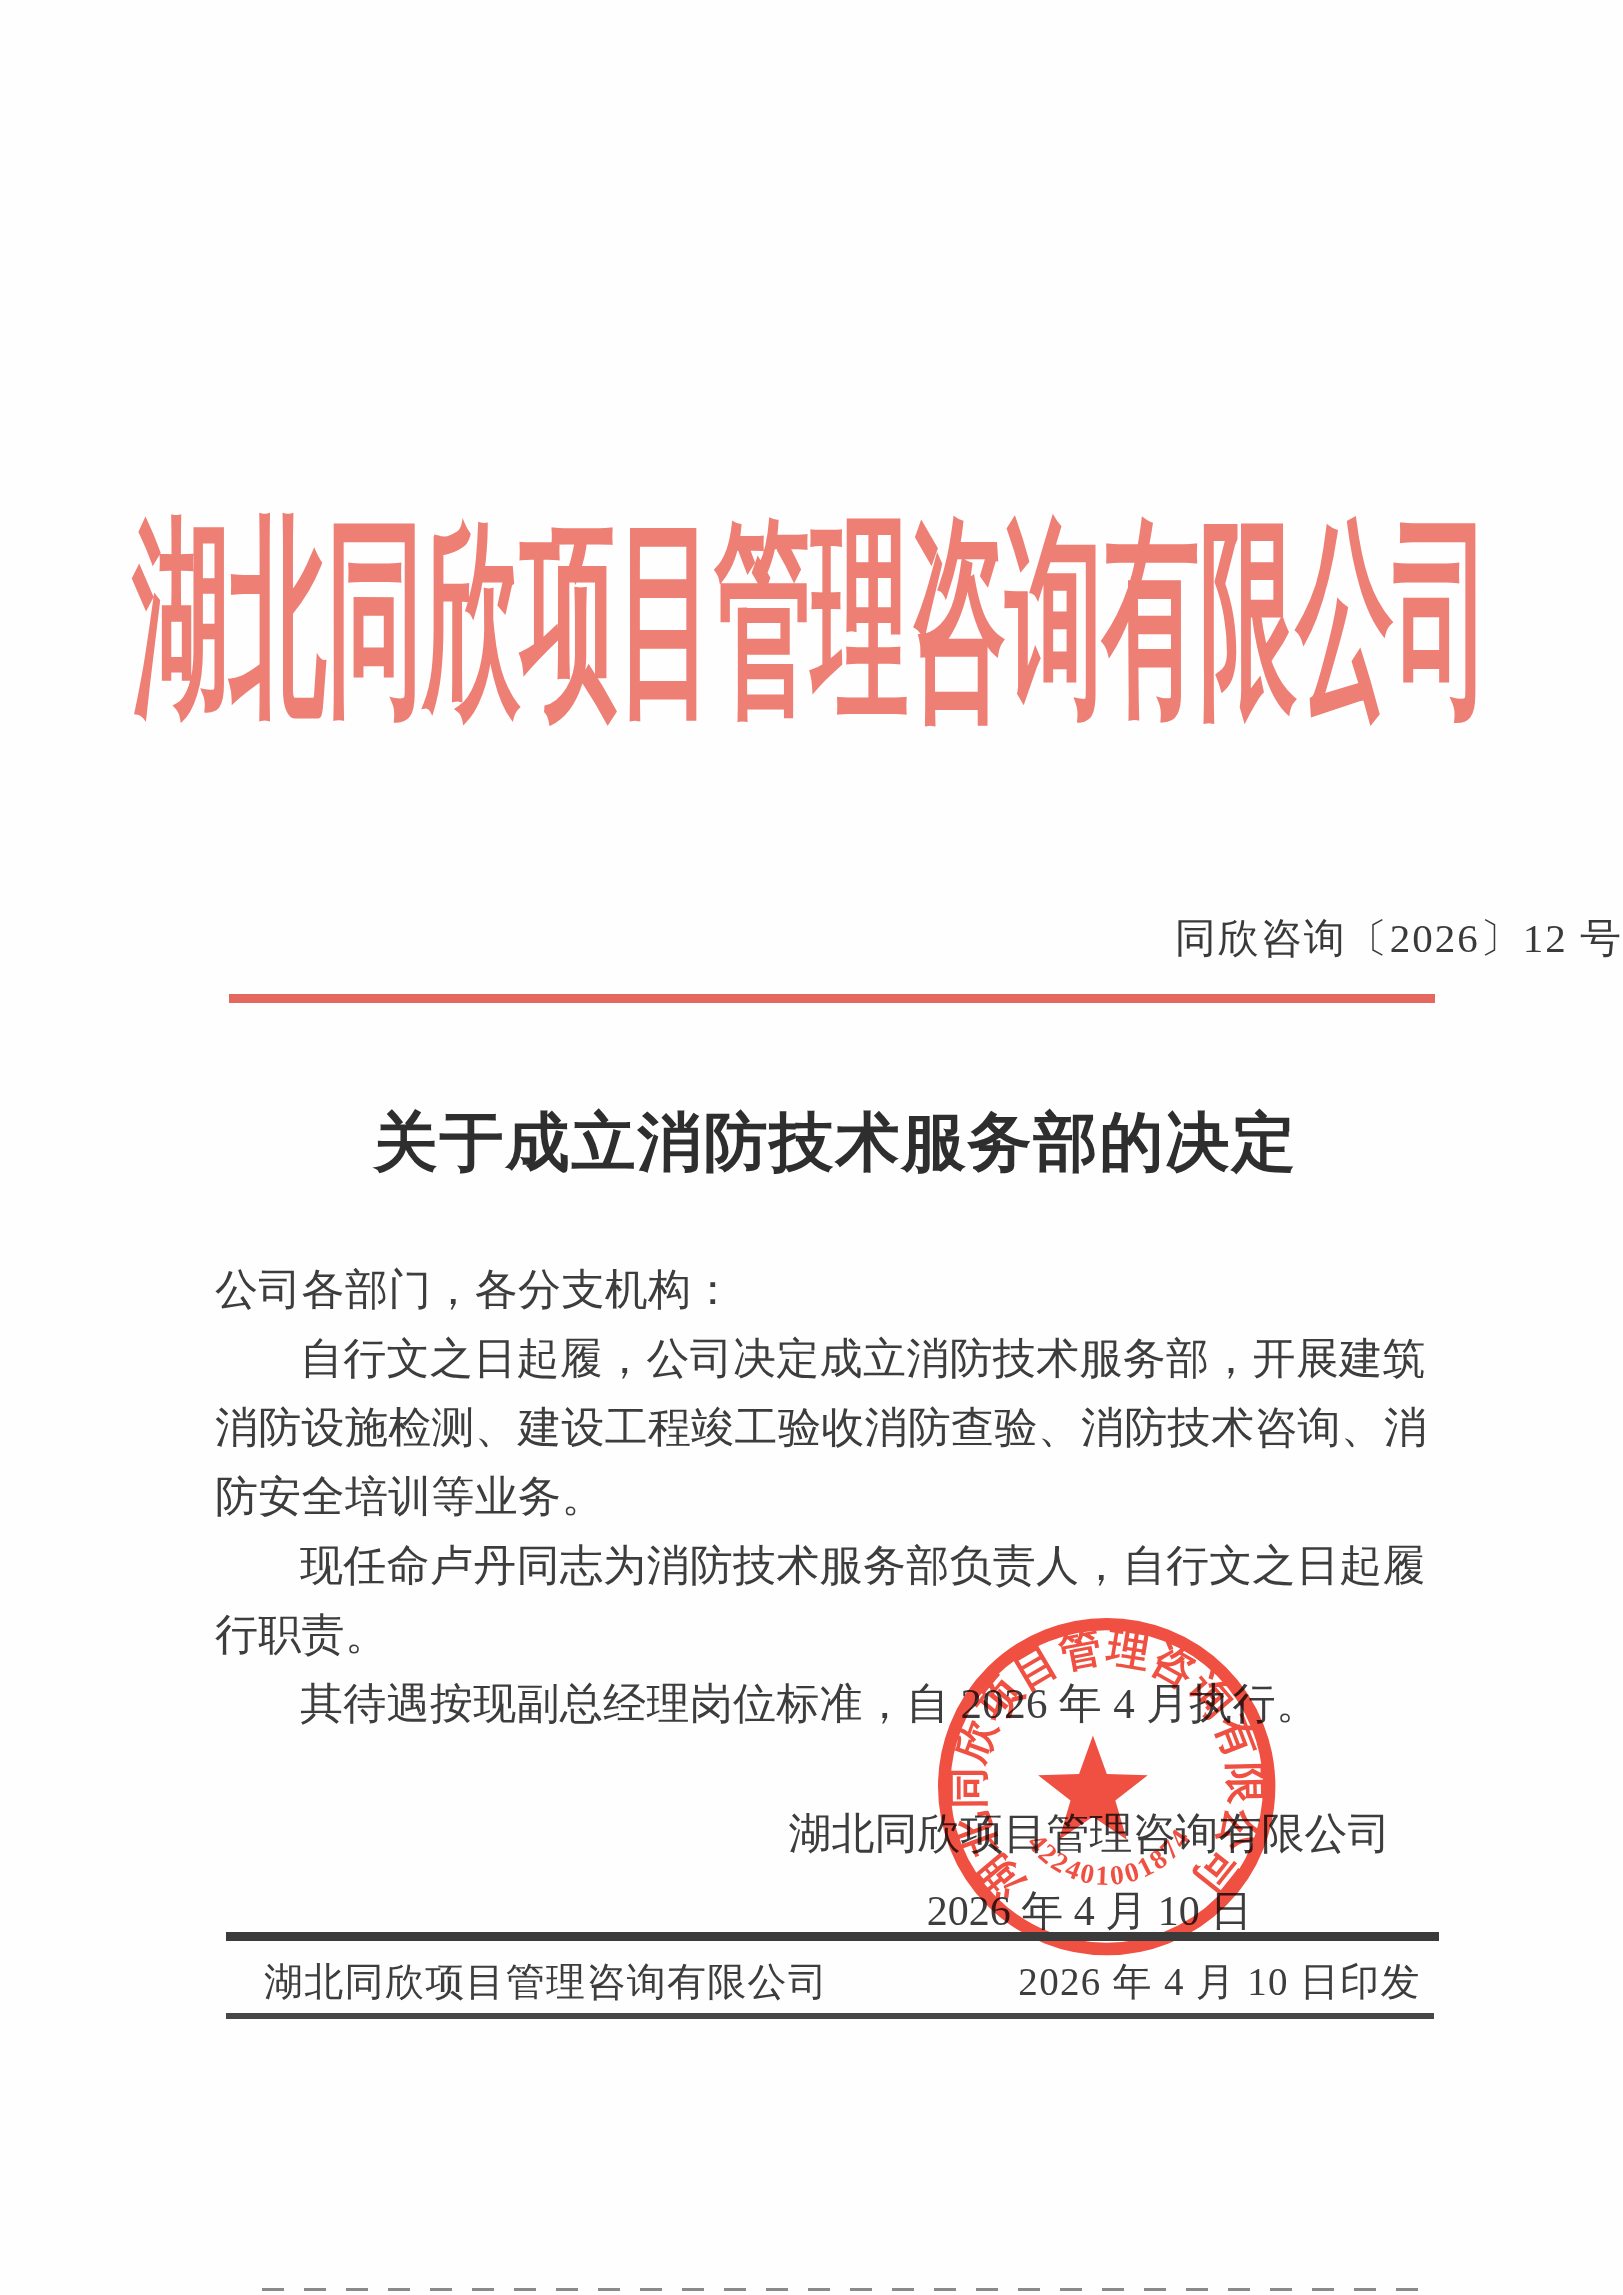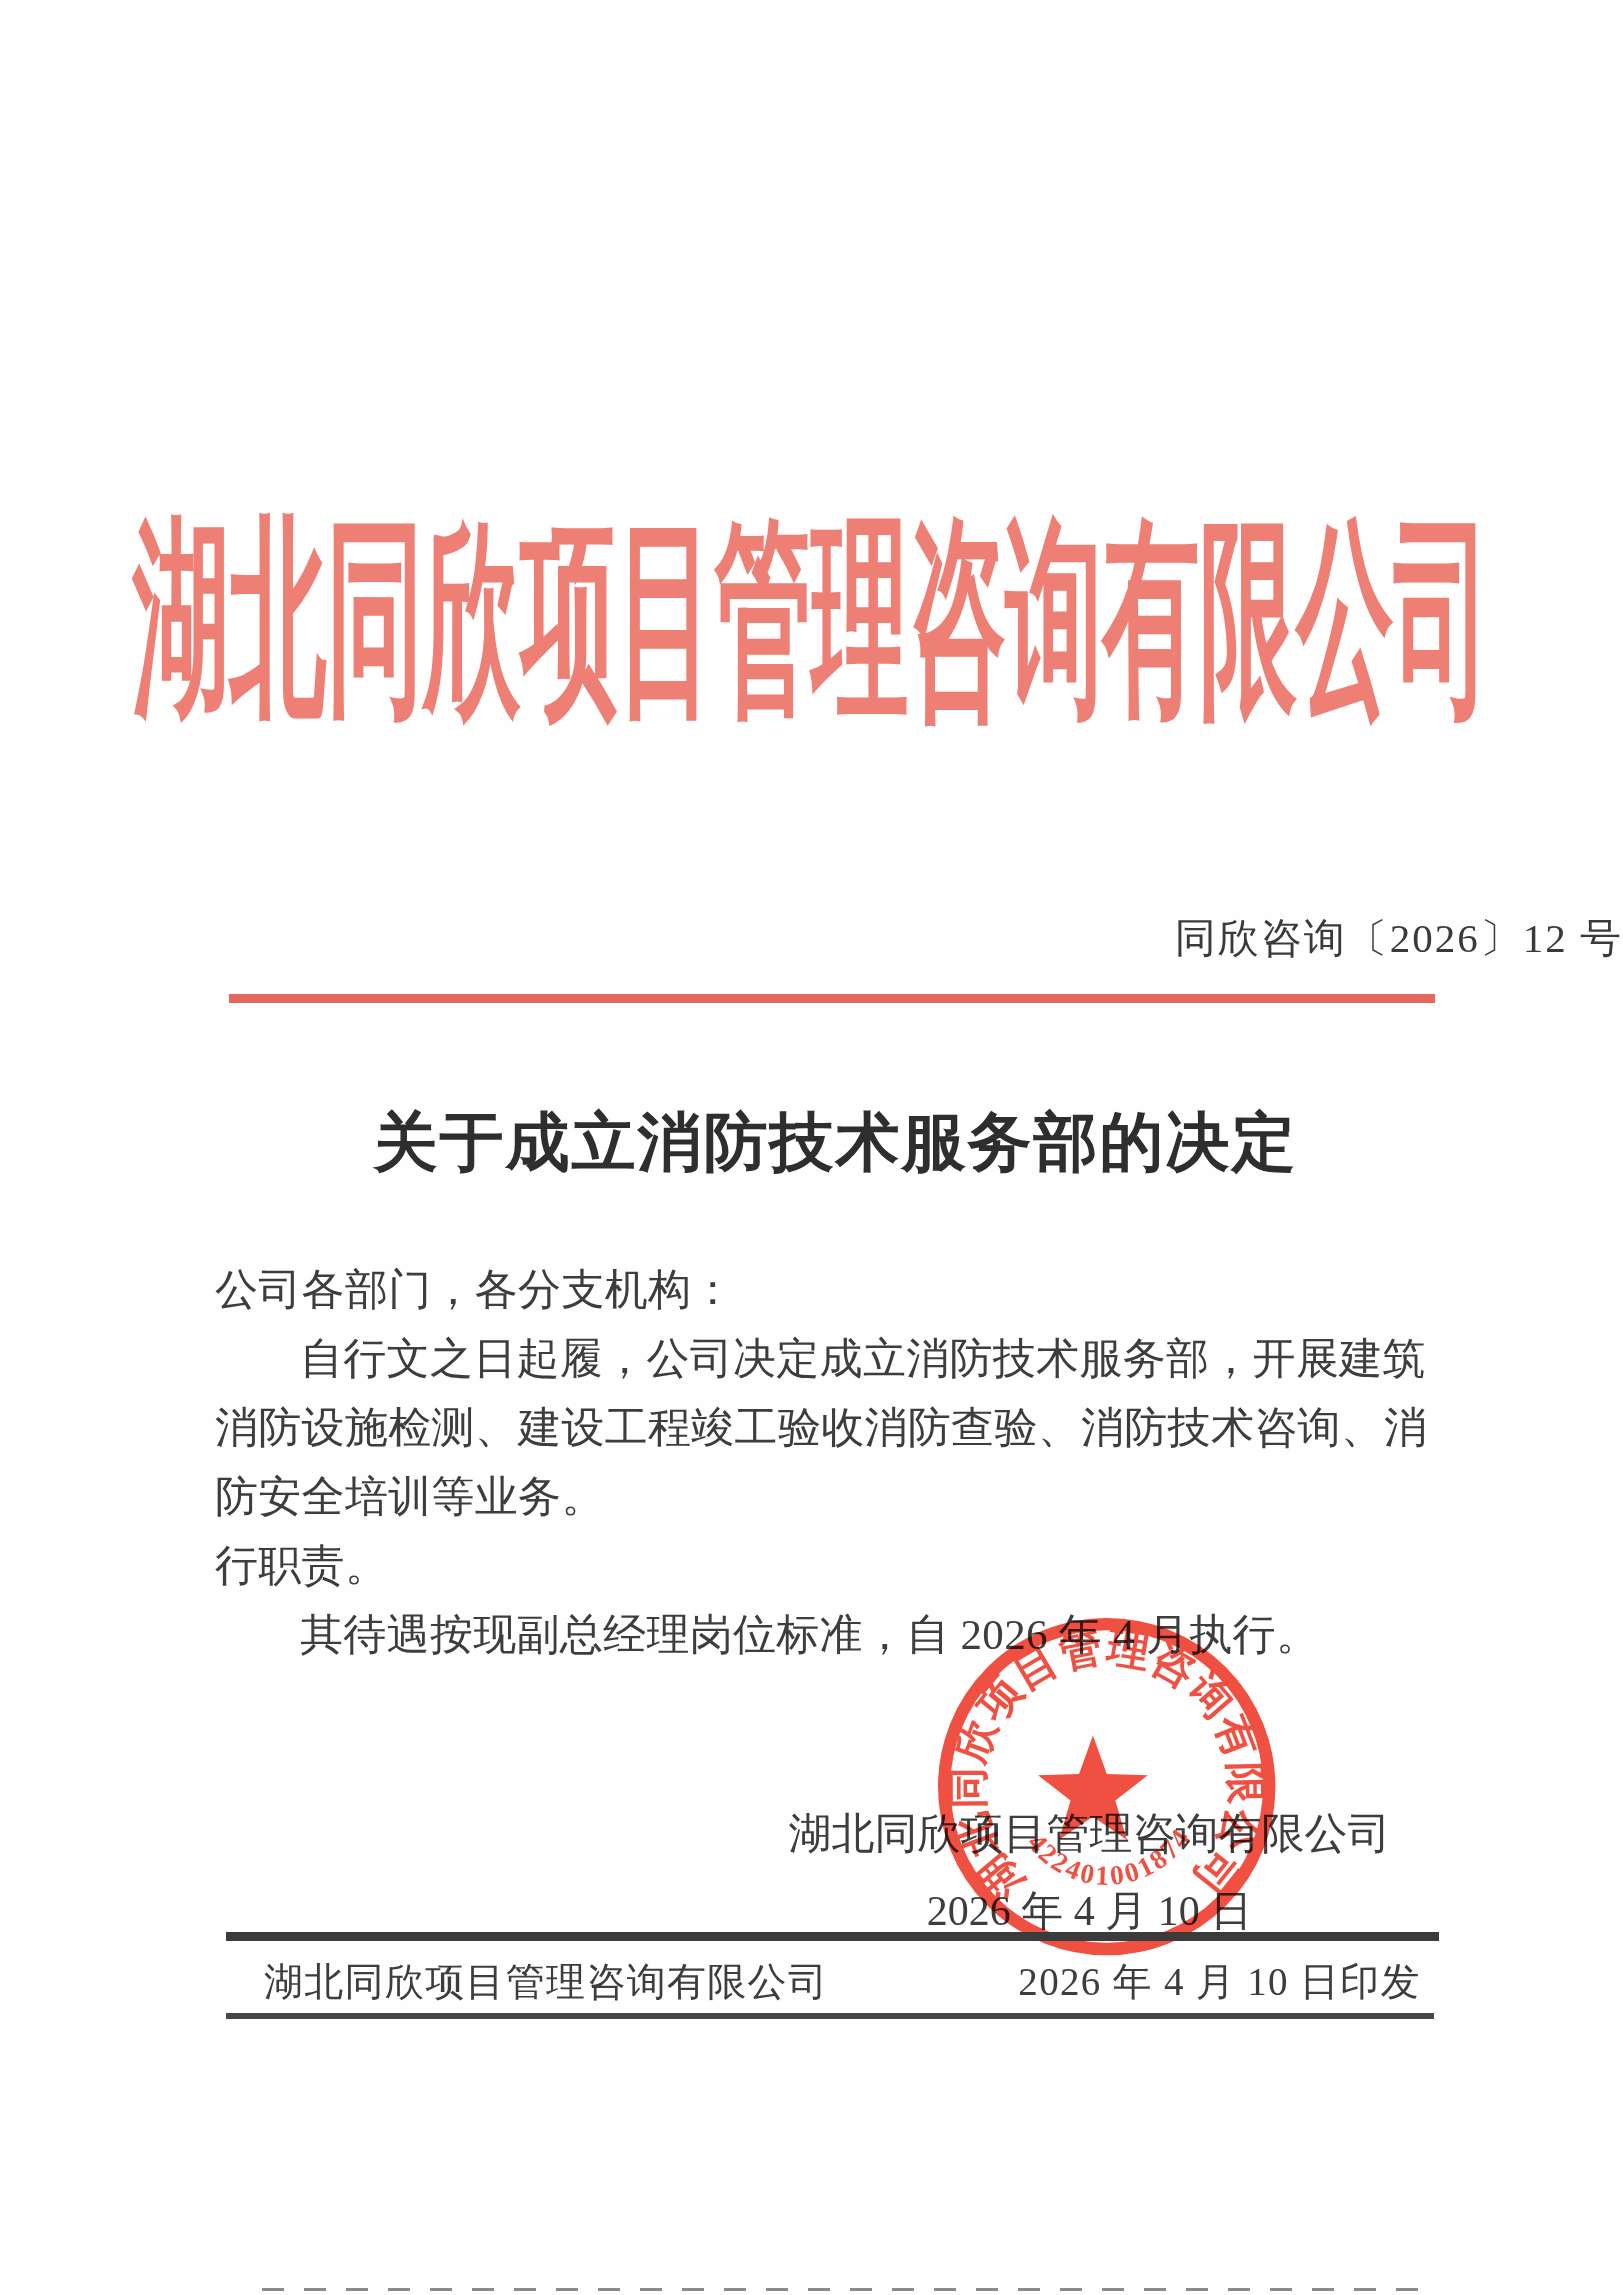--- a/index.html
+++ b/index.html
@@ -117,20 +117,21 @@
 
   <div class="red-rule"></div>
 
   <div class="doc-title">关于成立消防技术服务部的决定</div>
 
   <div class="body-text">
     <div class="body-line">公司各部门，各分支机构：</div>
     <div class="body-line indent">自行文之日起履，公司决定成立消防技术服务部，开展建筑</div>
     <div class="body-line">消防设施检测、建设工程竣工验收消防查验、消防技术咨询、消</div>
     <div class="body-line">防安全培训等业务。</div>
+    <div class="body-line indent">现任命卢丹同志为消防技术服务部负责人，自行文之日起履</div>
     <div class="body-line">行职责。</div>
     <div class="body-line indent">其待遇按现副总经理岗位标准，自 2026 年 4 月执行。</div>
   </div>
 
   <div class="signature">
     <div class="sig-company">湖北同欣项目管理咨询有限公司</div>
     <div class="sig-date">2026 年 4 月 10 日</div>
   </div>
 
   <div class="seal">

